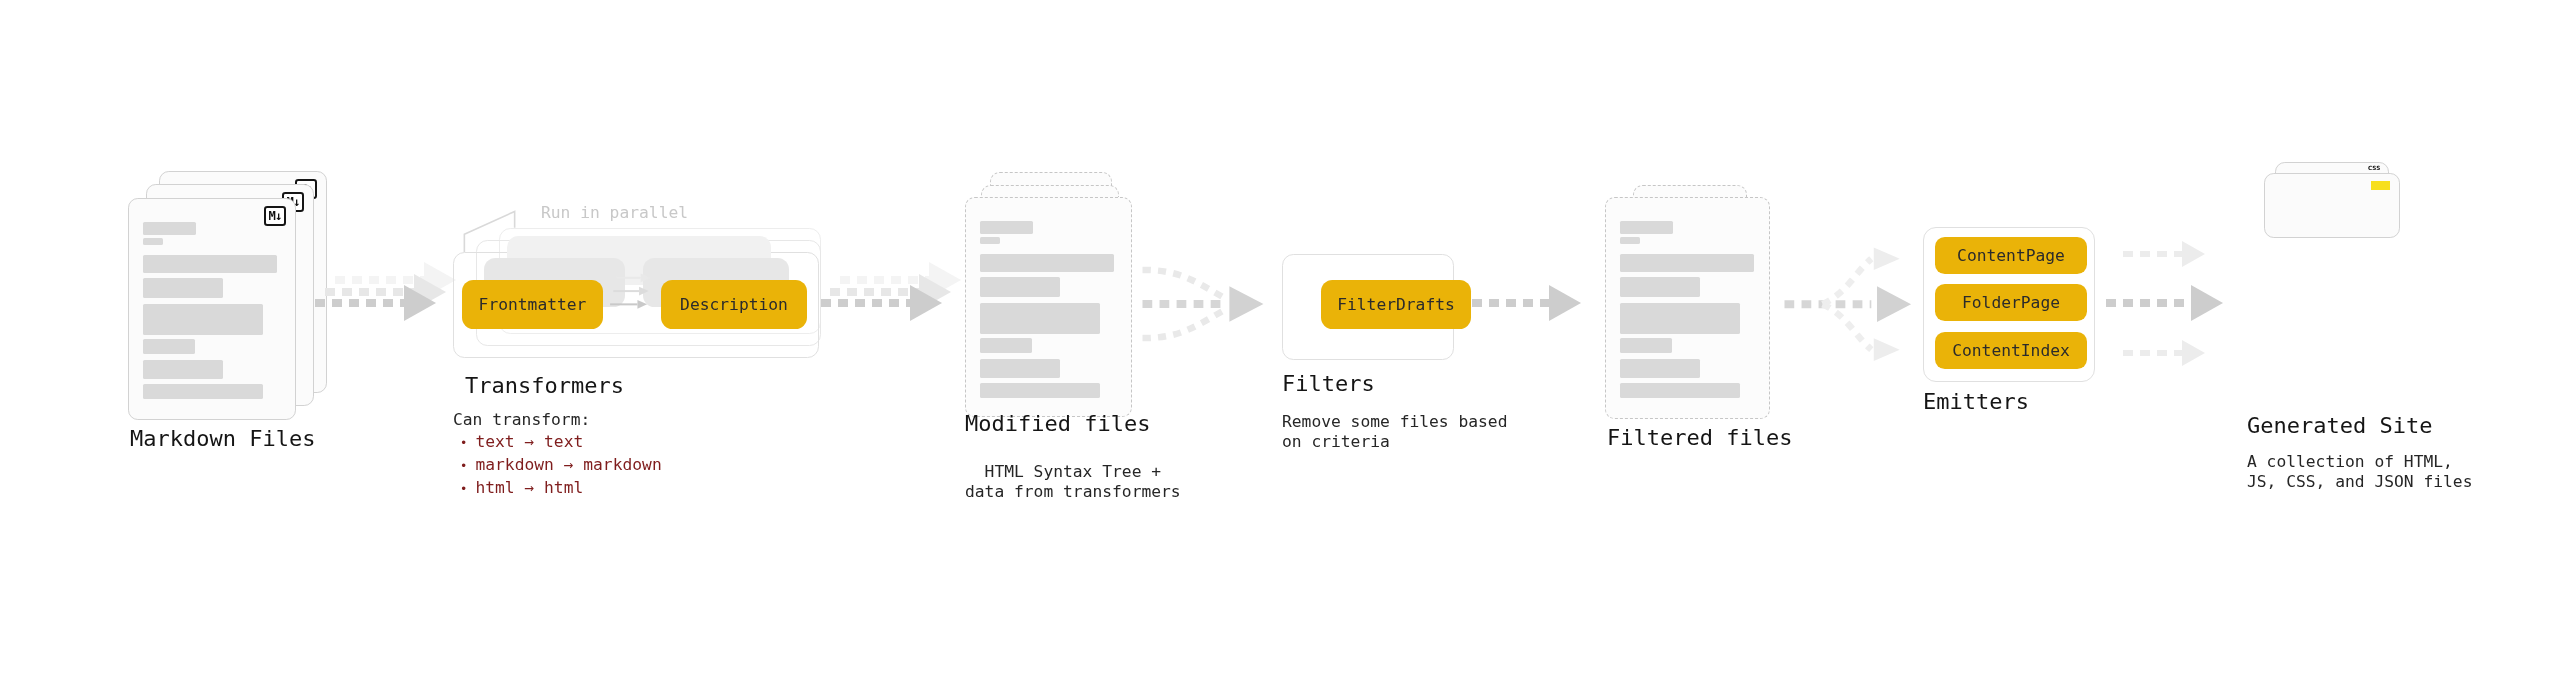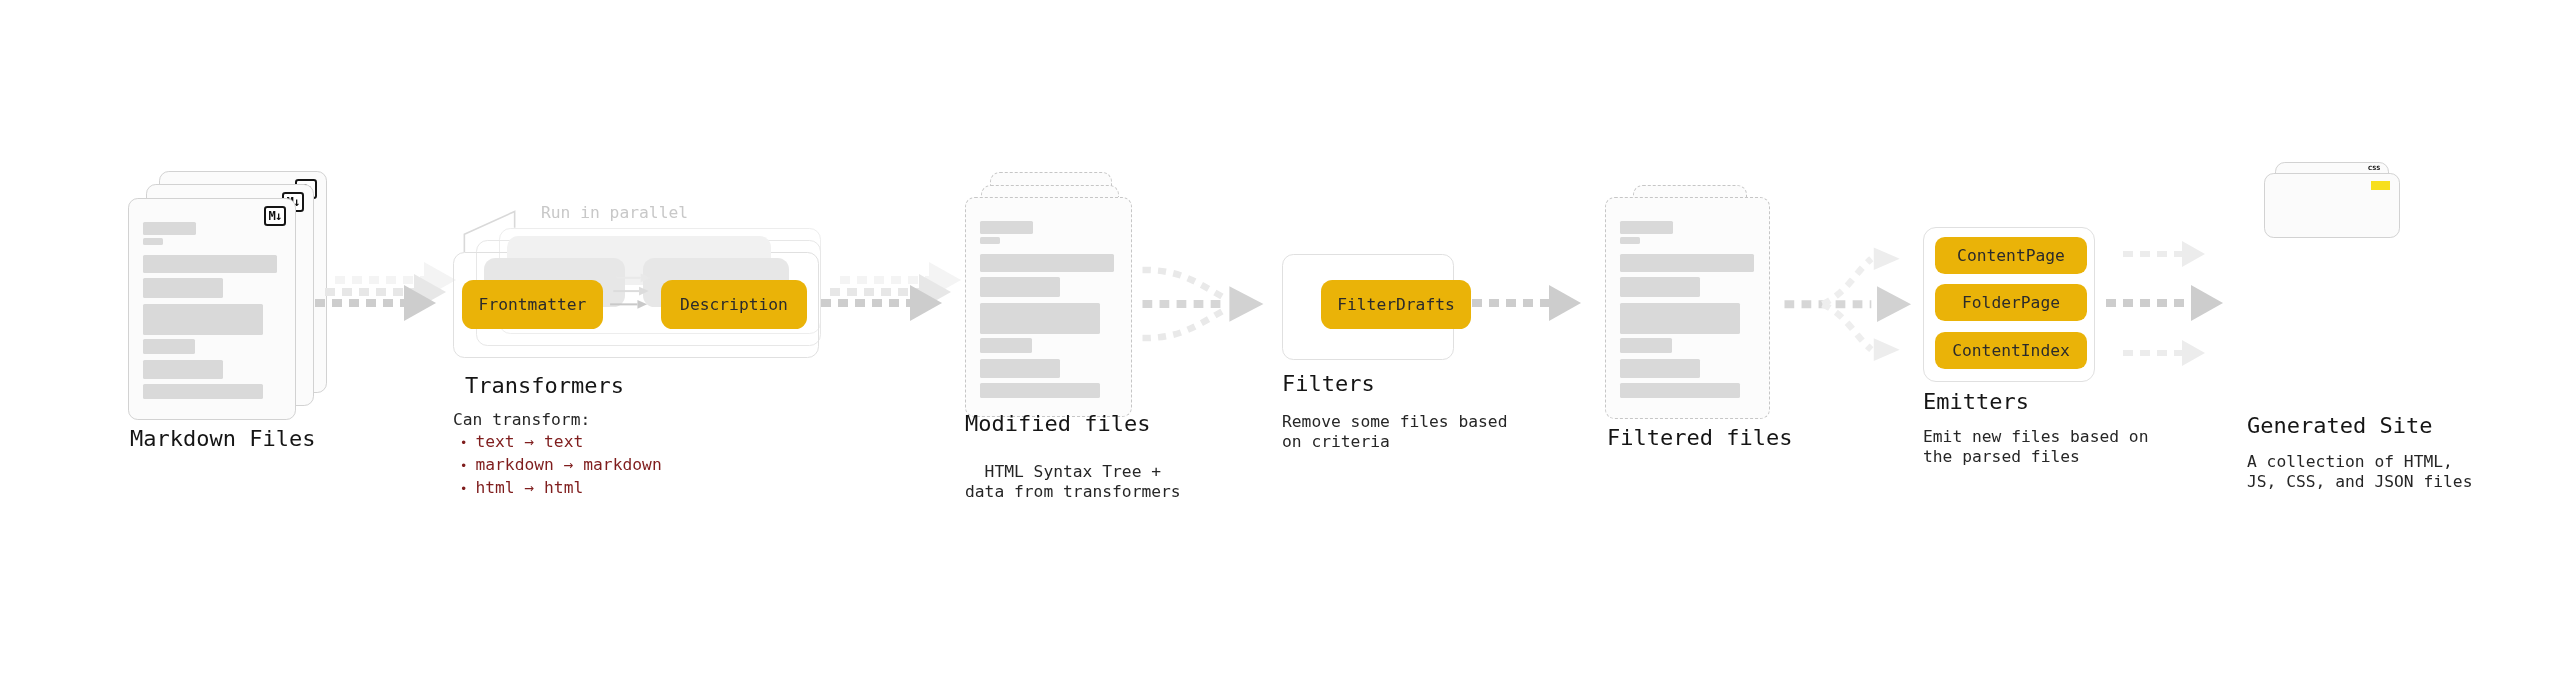--- a/index.html
+++ b/index.html
@@ -211,24 +211,20 @@
     <polygon points="118,4 118,32 150,18" fill="#ededed"></polygon>
     <polygon points="122,52 122,96 164,74" fill="#d2d2d2"></polygon>
     <polygon points="118,116 118,144 150,130" fill="#ededed"></polygon>
   </svg>
 
   <div class="obox white" style="left:1923px;top:227px;width:172px;height:155px;border-radius:13px;"></div>
   <div class="pill" style="left:1935px;top:237px;width:152px;height:37px;border-radius:9.8px;">ContentPage</div>
   <div class="pill" style="left:1935px;top:284px;width:152px;height:37px;border-radius:9.8px;">FolderPage</div>
   <div class="pill" style="left:1935px;top:332px;width:152px;height:37px;border-radius:9.8px;">ContentIndex</div>
   <div class="title" style="left:1923px;top:389px;">Emitters</div>
-  <div class="caption" style="left:1923px;top:427px;">
-    <div>Emit new files based on</div>
-    <div>the parsed files</div>
-  </div>
 
   <div class="harrow light lightc" style="left:2123px;top:241px;">
       <div class="dash" style="width:59px;"></div>
       <div class="head"></div>
     </div>
   <div class="harrow main" style="left:2106px;top:285px;">
       <div class="dash" style="width:85px;"></div>
       <div class="head"></div>
     </div>
   <div class="harrow light lightc" style="left:2123px;top:340px;">

